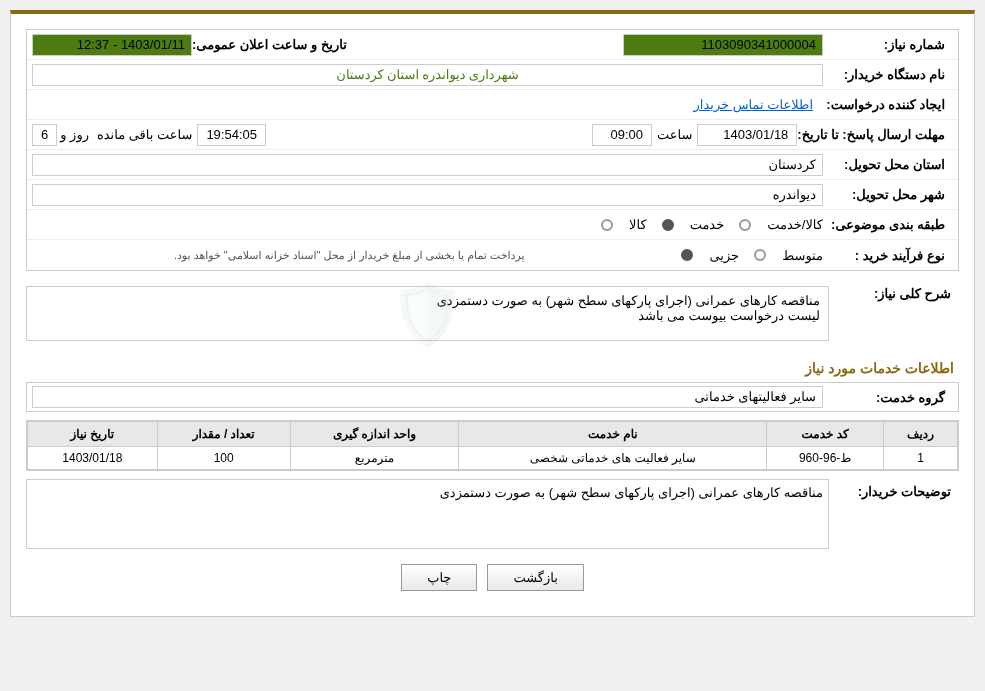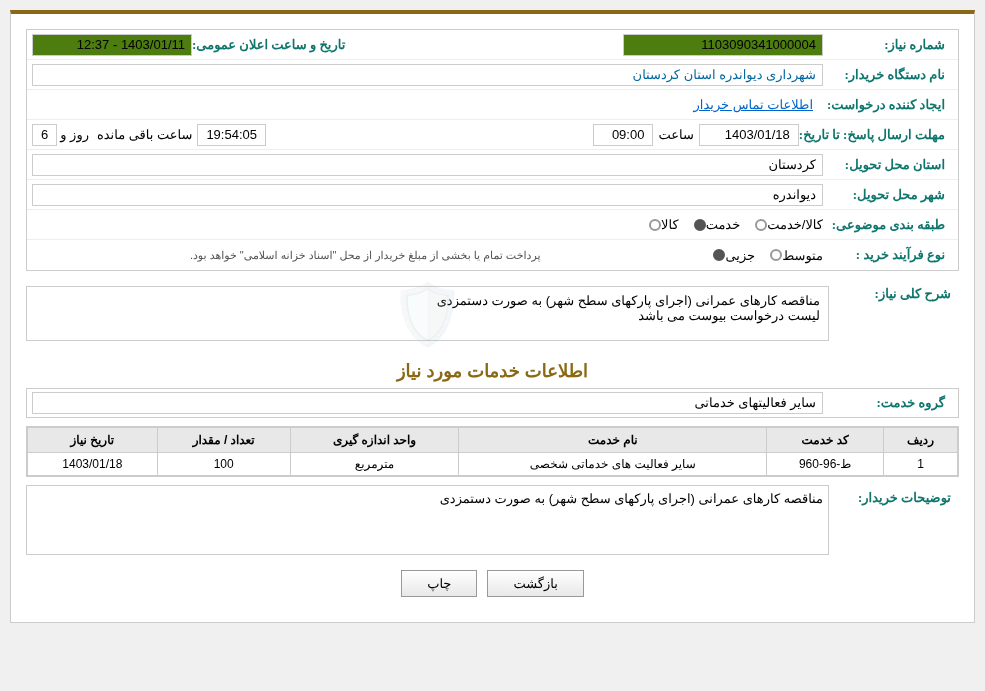--- a/index.html
+++ b/index.html
@@ -40,27 +40,26 @@
       display: flex;
       align-items: center;
       border-bottom: 1px solid #eee;
       min-height: 30px;
       padding: 3px 5px;
     }
     .info-row:last-child {
       border-bottom: none;
     }
     .label {
-      color: #0f766e;
+      color: #000000;
       font-weight: bold;
       min-width: 130px;
       text-align: right;
       padding-right: 8px;
       white-space: nowrap;
-      font-family: Liberation Serif, serif;
     }
     .value-box {
       border: 1px solid #ccc;
       background: #4d7c0f;
       padding: 2px 6px;
       min-height: 22px;
       display: inline-block;
       text-align: right;
     }
     .value-box-full {
@@ -83,39 +82,39 @@
       display: inline-block;
     }
     .radio-group {
       display: flex;
       gap: 15px;
       align-items: center;
     }
     .radio-item {
       display: flex;
       align-items: center;
-      gap: 0;
+      gap: 16px;
     }
     .radio-circle {
       width: 12px;
       height: 12px;
       border-radius: 50%;
       border: 2px solid #999;
       display: inline-block;
     }
     .radio-circle.selected {
       border-color: #555;
       background: #555;
     }
     .section-header {
       font-weight: bold;
       color: #8B6914;
-      font-size: 18px;
+      font-size: 14px;
       padding: 6px 5px;
-      text-align: center;
+      text-align: right;
     }
     .table-container {
       border: 1px solid #ccc;
       margin: 5px 0;
     }
     table {
       width: 100%;
       border-collapse: collapse;
       font-size: 12px;
     }
@@ -179,21 +178,21 @@
         <div class="info-row">
           <span class="label">شماره نیاز:</span>
           <span class="value-box" style="min-width:200px;padding-left:36px;">1103090341000004</span>
           <span style="flex:1;"></span>
           <span class="label" style="text-align:left;">تاریخ و ساعت اعلان عمومی:</span>
           <span class="value-box" style="min-width:160px;">1403/01/11 - 12:37</span>
         </div>
 
         <div class="info-row">
           <span class="label">نام دستگاه خریدار:</span>
-          <span class="value-box-full" style="color:#0369a1; text-align:right;">شهرداری دیواندره استان کردستان</span>
+          <span class="value-box-full" style="color:#4d7c0f; text-align:center;font-family:Liberation Serif, serif;">شهرداری دیواندره استان کردستان</span>
         </div>
 
         <div class="info-row">
           <span class="label">ایجاد کننده درخواست:</span>
           <span class="blue-link" style="margin-right:10px; white-space:nowrap;">اطلاعات تماس خریدار</span>
         </div>
 
         <div class="info-row">
           <span class="label">مهلت ارسال پاسخ: تا تاریخ:</span>
           <span class="small-box" style="min-width:100px;">1403/01/18</span>

